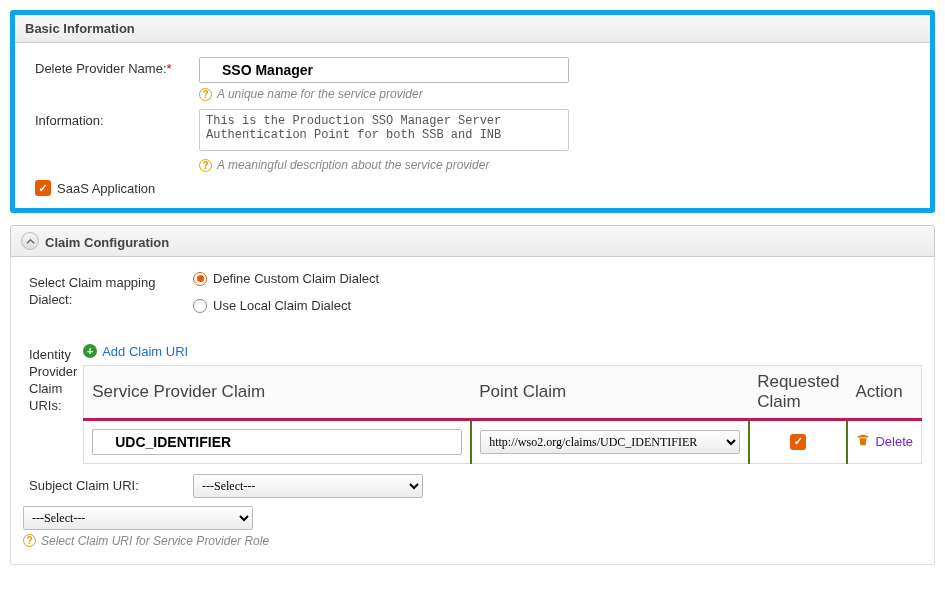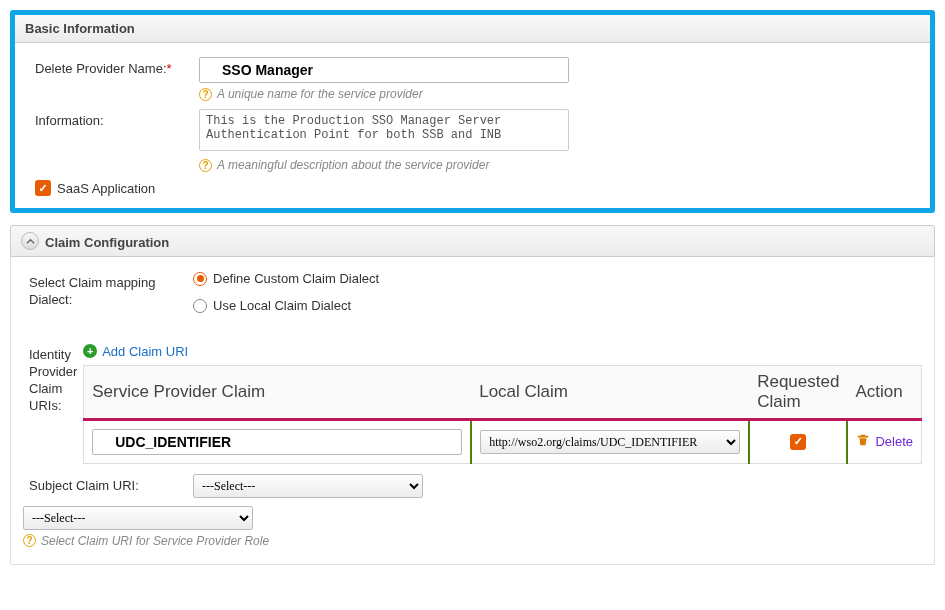--- a/index.html
+++ b/index.html
@@ -110,21 +110,21 @@
       <div class="form-label" style="line-height:1.3;">Identity Provider Claim URIs:</div>
       <div class="form-field">
         <a class="add-link">
           <span class="add-icon">+</span>
           <span>Add Claim URI</span>
         </a>
         <table class="claims">
           <thead>
             <tr>
               <th>Service Provider Claim</th>
-              <th class="col-local">Local Claim</th>
+              <th class="col-local">Point Claim</th>
               <th class="col-requested">Requested Claim</th>
               <th class="col-action">Action</th>
             </tr>
           </thead>
           <tbody>
             <tr>
               <td>
                 <input type="text" class="sp-claim-input" value="UDC_IDENTIFIER" style="">
               </td>
               <td>

